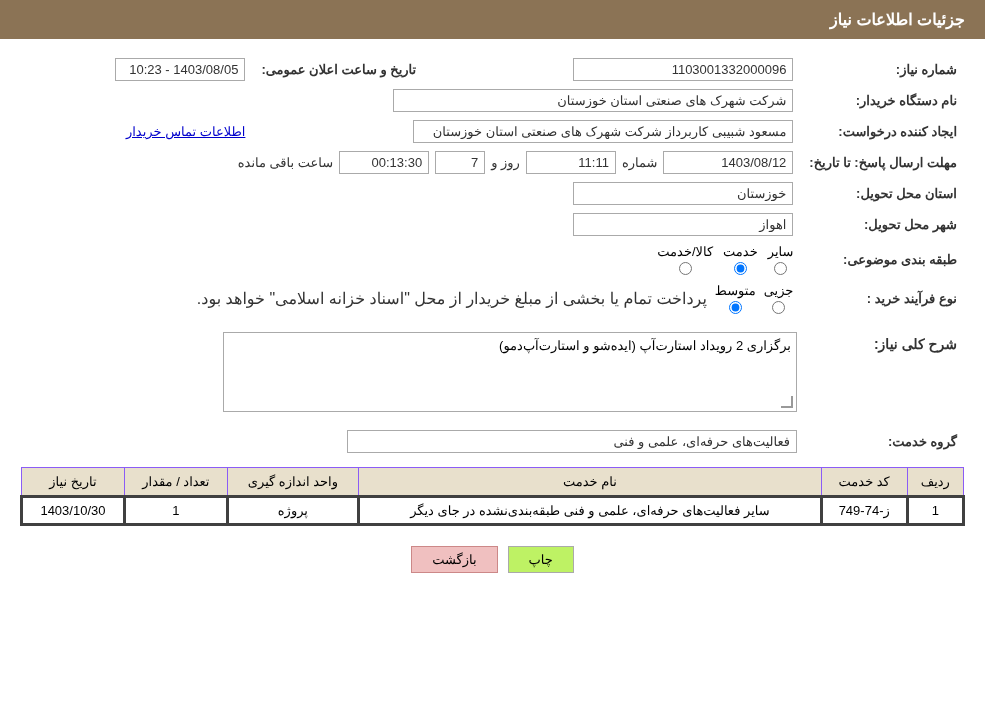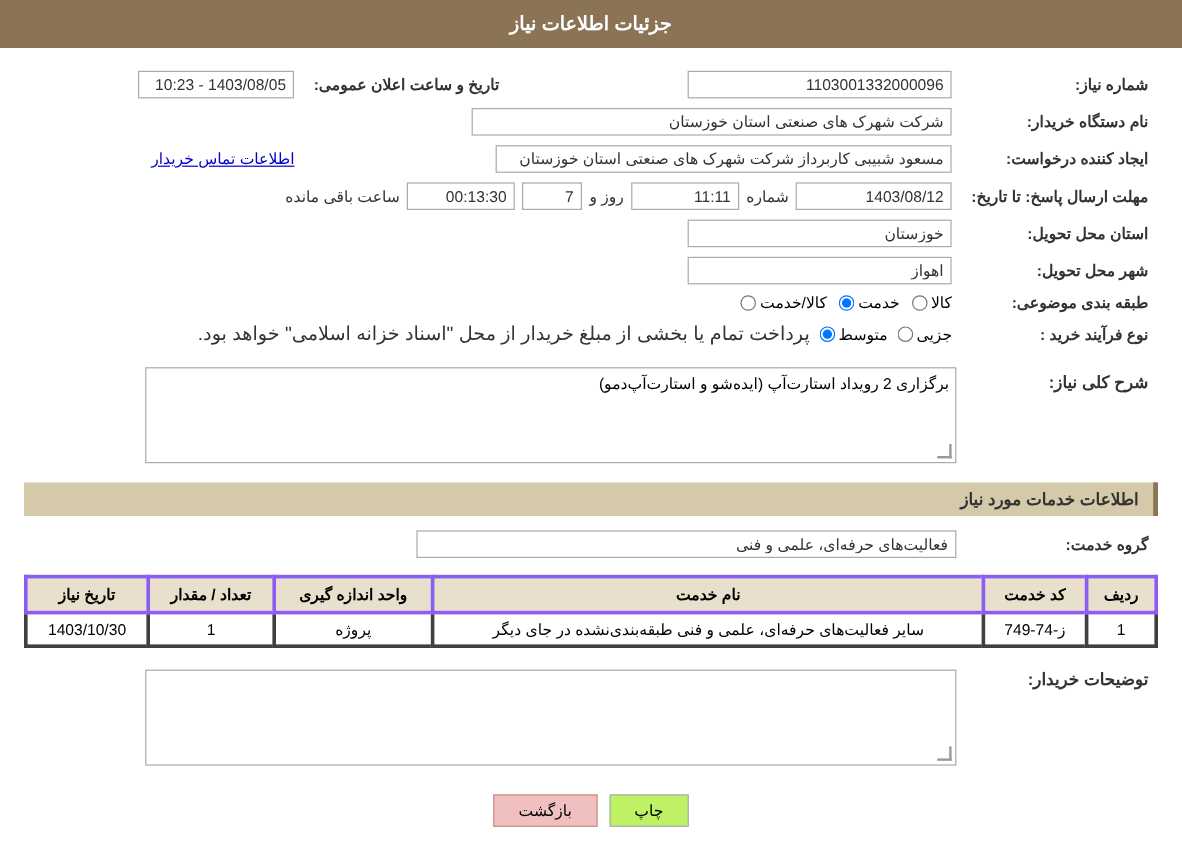--- a/index.html
+++ b/index.html
@@ -11,21 +11,21 @@
     }
     .page-wrapper {
       width: 985px;
       min-height: 703px;
       background: #fff;
       margin: 0 auto;
     }
     .page-header {
       background: #8B7355;
       color: #fff;
-      text-align: center;
+      text-align: right;
       padding: 10px 20px;
       font-size: 16px;
       font-weight: bold;
       direction: rtl;
     }
     .main-content {
       padding: 15px 20px;
     }
     .info-table {
       width: 100%;
@@ -83,55 +83,56 @@
     .radio-group {
       display: flex;
       align-items: center;
       gap: 10px;
       direction: rtl;
     }
     .radio-item {
       display: flex;
       align-items: center;
       gap: 3px;
+      flex-direction: column;
     }
     .section-header {
       background: #d4c9a8;
       color: #333;
       font-weight: bold;
       font-size: 14px;
       padding: 6px 12px;
       margin: 12px 0 8px 0;
       border-right: 4px solid #8B7355;
       text-align: right;
     }
     .service-table {
       width: 100%;
       border-collapse: collapse;
       margin-bottom: 10px;
       border: 1px solid #ccc;
     }
     .service-table th {
       background: #e8e0cc;
-      border: 3px solid #8b5cf6;
+      border: 1px solid #8b5cf6;
       padding: 6px 8px;
       text-align: center;
       font-size: 13px;
-      font-weight: bold;
+      font-weight: normal;
     }
     .service-table td {
       border: 3px solid #404040;
       padding: 5px 8px;
       text-align: center;
       font-size: 13px;
     }
     .description-container {
       border: 1px solid #aaa;
       min-height: 80px;
-      width: 676px;
+      width: 574px;
       padding: 5px;
       position: relative;
       background: #fff;
     }
     .description-container::after {
       content: '';
       position: absolute;
       bottom: 3px;
       right: 3px;
       width: 10px;
@@ -253,21 +254,21 @@
         <td class="value-cell" colspan="3">
           <input type="text" class="input-box input-medium" value="اهواز" readonly="" style="">
         </td>
       </tr>
 
       <tr>
         <td class="label-cell">طبقه بندی موضوعی:</td>
         <td class="value-cell" colspan="3">
           <div class="radio-group">
             <div class="radio-item">
-              <span>کالا</span>
+              <span>سایر</span>
               <input type="radio" name="tabaqe" style="">
             </div>
             <div class="radio-item">
               <span>خدمت</span>
               <input type="radio" name="tabaqe" checked="" style="">
             </div>
             <div class="radio-item">
               <span>کالا/خدمت</span>
               <input type="radio" name="tabaqe" style="">
             </div>
@@ -300,21 +301,20 @@
         <td class="label-cell" style="font-weight:bold; font-size:14px; color:#333; width:160px; vertical-align:top; padding-top:8px;">شرح کلی نیاز:</td>
         <td>
           <div class="description-container">
             <span>برگزاری 2 رویداد استارت‌آپ (ایده‌شو و استارت‌آپ‌دمو)</span>
           </div>
         </td>
       </tr>
     </tbody>
       </table>
 
-    <div class="section-header">اطلاعات خدمات مورد نیاز</div>
 
     <table class="info-table">
       <tbody>
           <tr>
         <td class="label-cell">گروه خدمت:</td>
         <td>
           <input type="text" class="input-box" style="width: 450px;" value="فعالیت‌های حرفه‌ای، علمی و فنی" readonly="">
         </td>
       </tr>
     </tbody>
@@ -336,30 +336,19 @@
           <td>1</td>
           <td>ز-74-749</td>
           <td>سایر فعالیت‌های حرفه‌ای، علمی و فنی طبقه‌بندی‌نشده در جای دیگر</td>
           <td>پروژه</td>
           <td>1</td>
           <td>1403/10/30</td>
         </tr>
       </tbody>
     </table>
 
-    <table class="info-table">
-      <tbody>
-          <tr class="description-row">
-        <td class="label-cell" style="font-weight:bold; font-size:14px; width:160px; vertical-align:top; padding-top:8px;">توضیحات خریدار:</td>
-        <td>
-          <div class="description-container" style="min-height:80px;">
-          </div>
-        </td>
-      </tr>
-    </tbody>
-      </table>
 
     <div class="button-row">
       <button class="btn btn-print">چاپ</button>
       <button class="btn btn-back">بازگشت</button>
     </div>
   </div>
 </div>
 
 </body></html>

